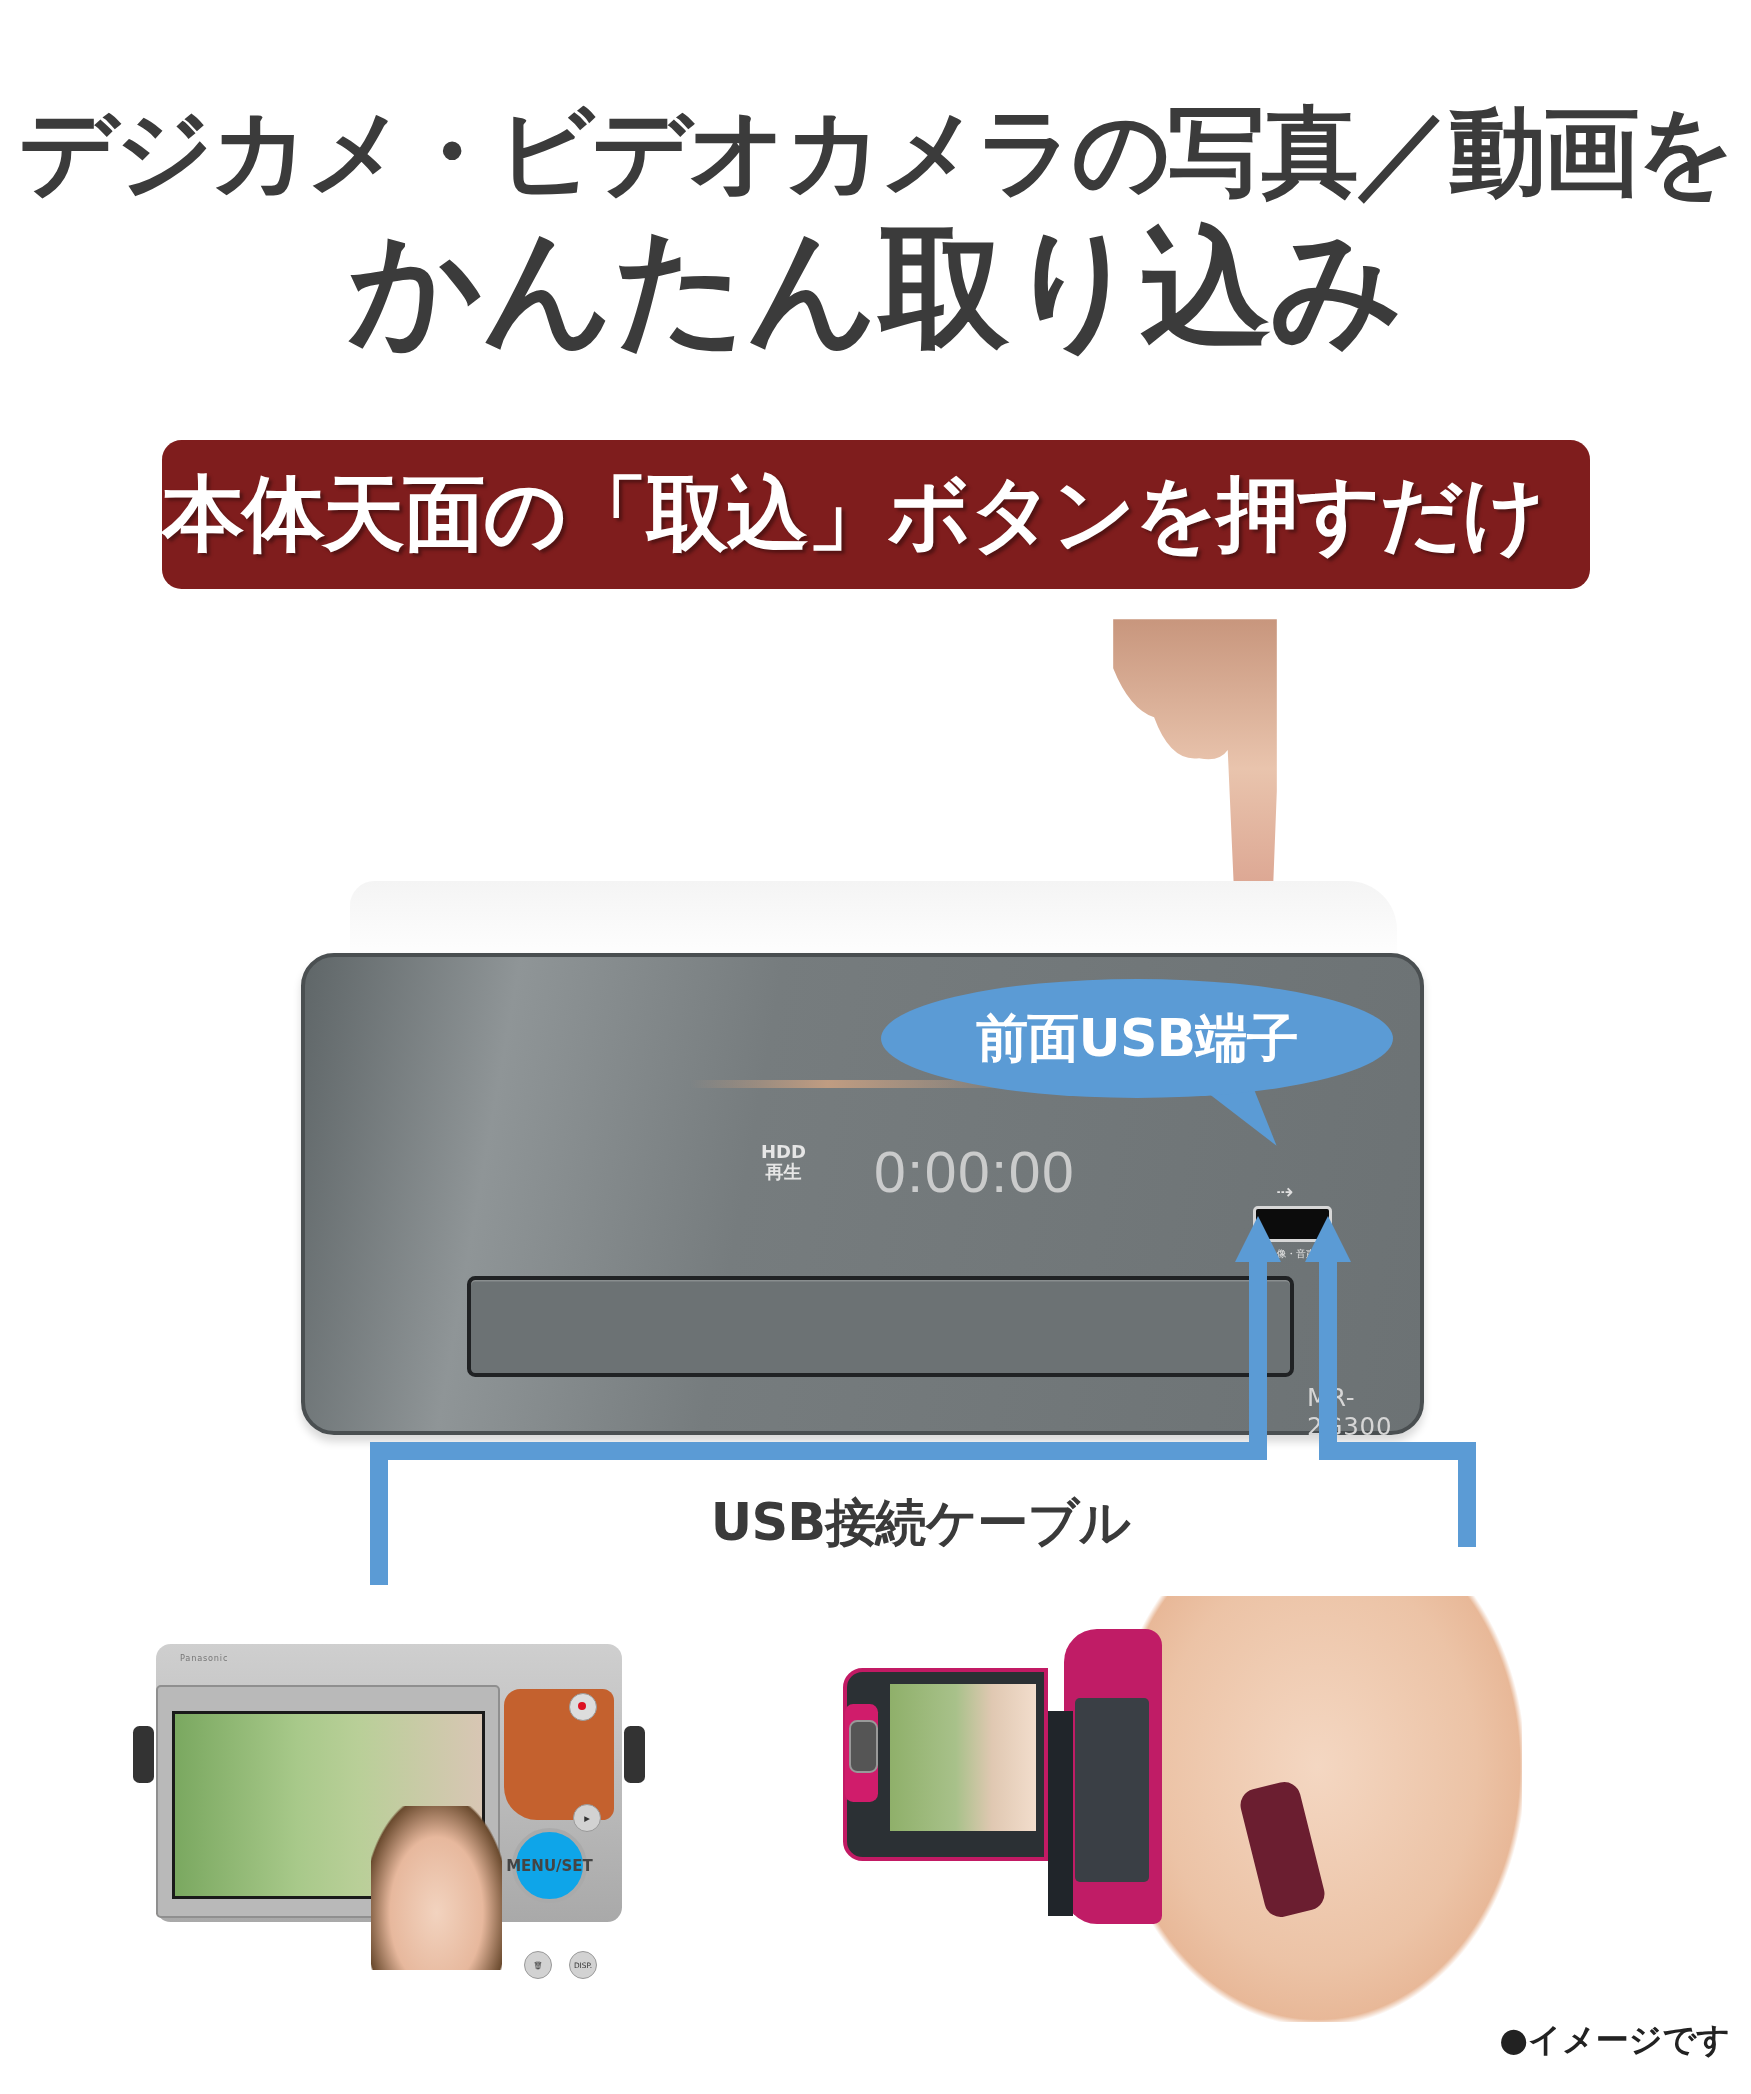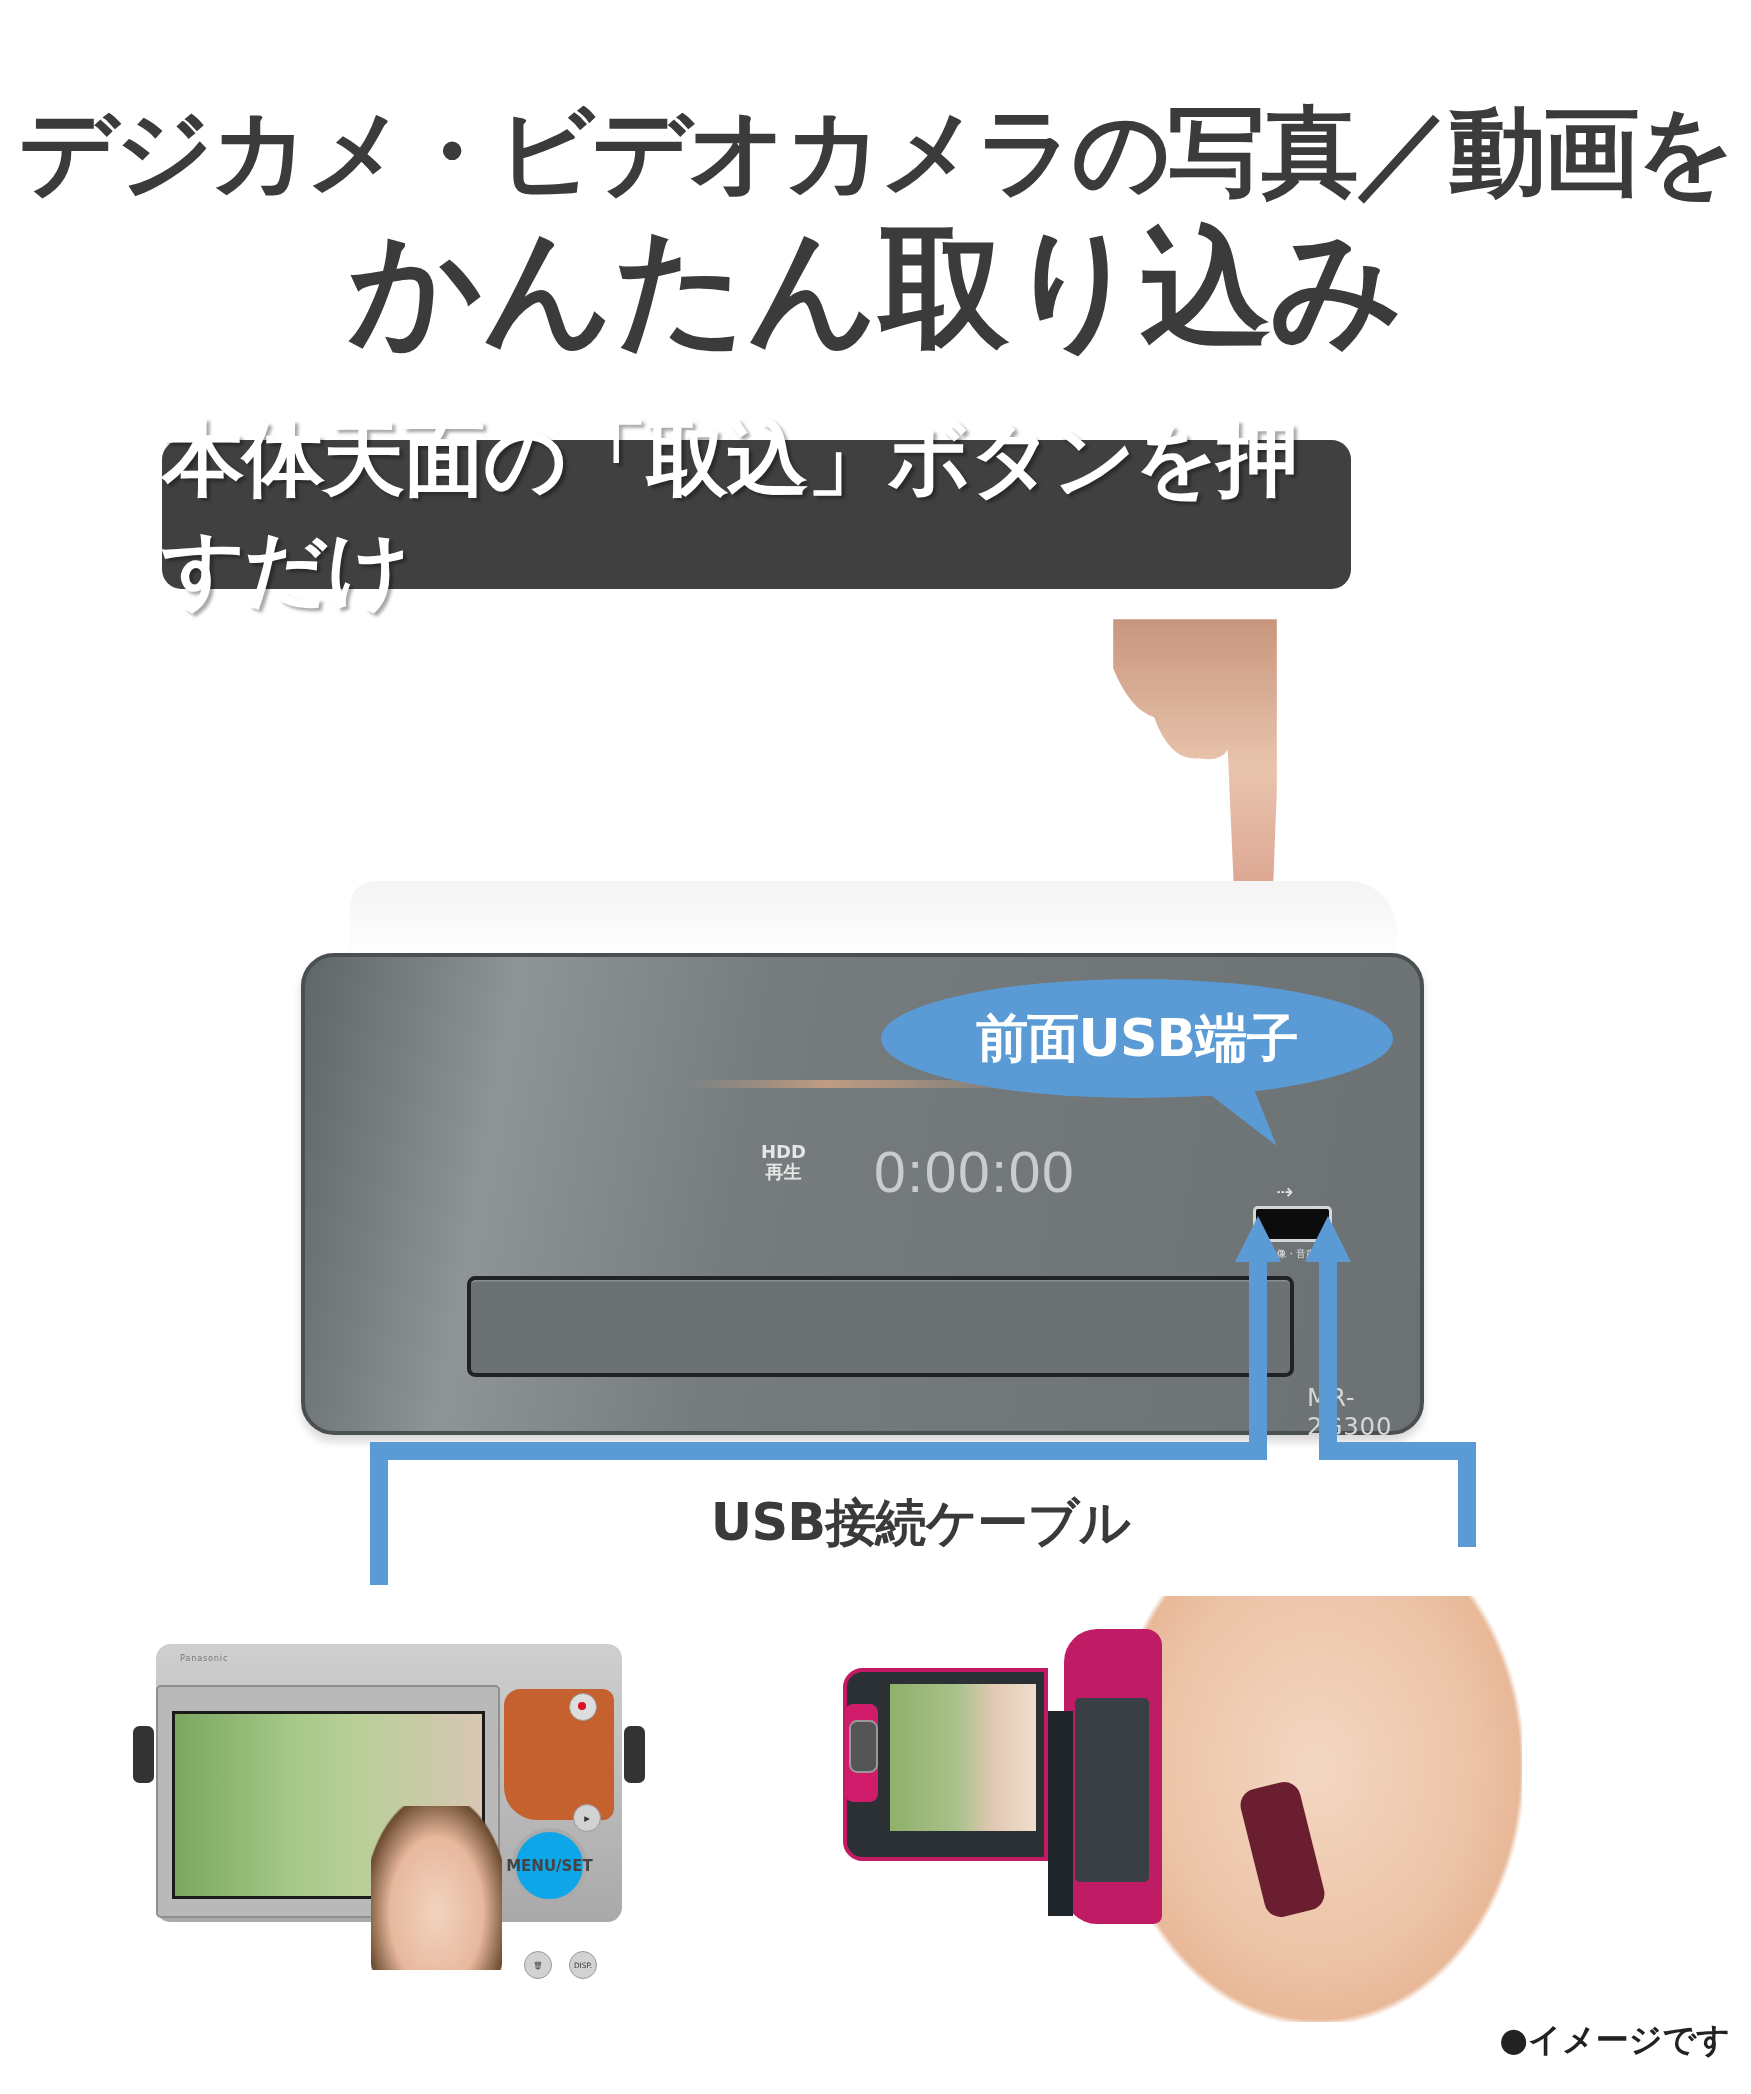--- a/index.html
+++ b/index.html
@@ -10,23 +10,23 @@
     position: absolute; left: 0; width: 1751px; top: 90px; height: 123px;
     text-align: center; font-size: 97px; font-weight: bold; letter-spacing: -3.3px;
     color: #3b3b3b; line-height: 123px;
   }
   .title-line2 {
     position: absolute; left: 0; width: 1751px; top: 214px; height: 147px;
     text-align: center; font-size: 131px; font-weight: bold; letter-spacing: -1.6px;
     color: #3b3b3b; line-height: 147px;
   }
   .banner {
-    position: absolute; left: 162px; top: 440px; width: 1189px; height: 149px;
-    background: #404040; border-radius: 19.6px;
-    display: flex; align-items: center; justify-content: center;
+    position: absolute; left: 162px; top: 440px; width: 1428px; height: 149px;
+    background: #7f1d1d; border-radius: 19.6px;
+    display: flex; align-items: center; 
   }
   .banner-text {
     color: #ffffff; font-size: 82px; font-weight: bold; letter-spacing: -1.6px;
     text-shadow: 3.3px 3.3px 3.3px rgba(0,0,0,0.35);
   }
 
   
   .finger { position: absolute; left: 1105px; top: 619px; width: 180px; height: 303px; }
 
   

